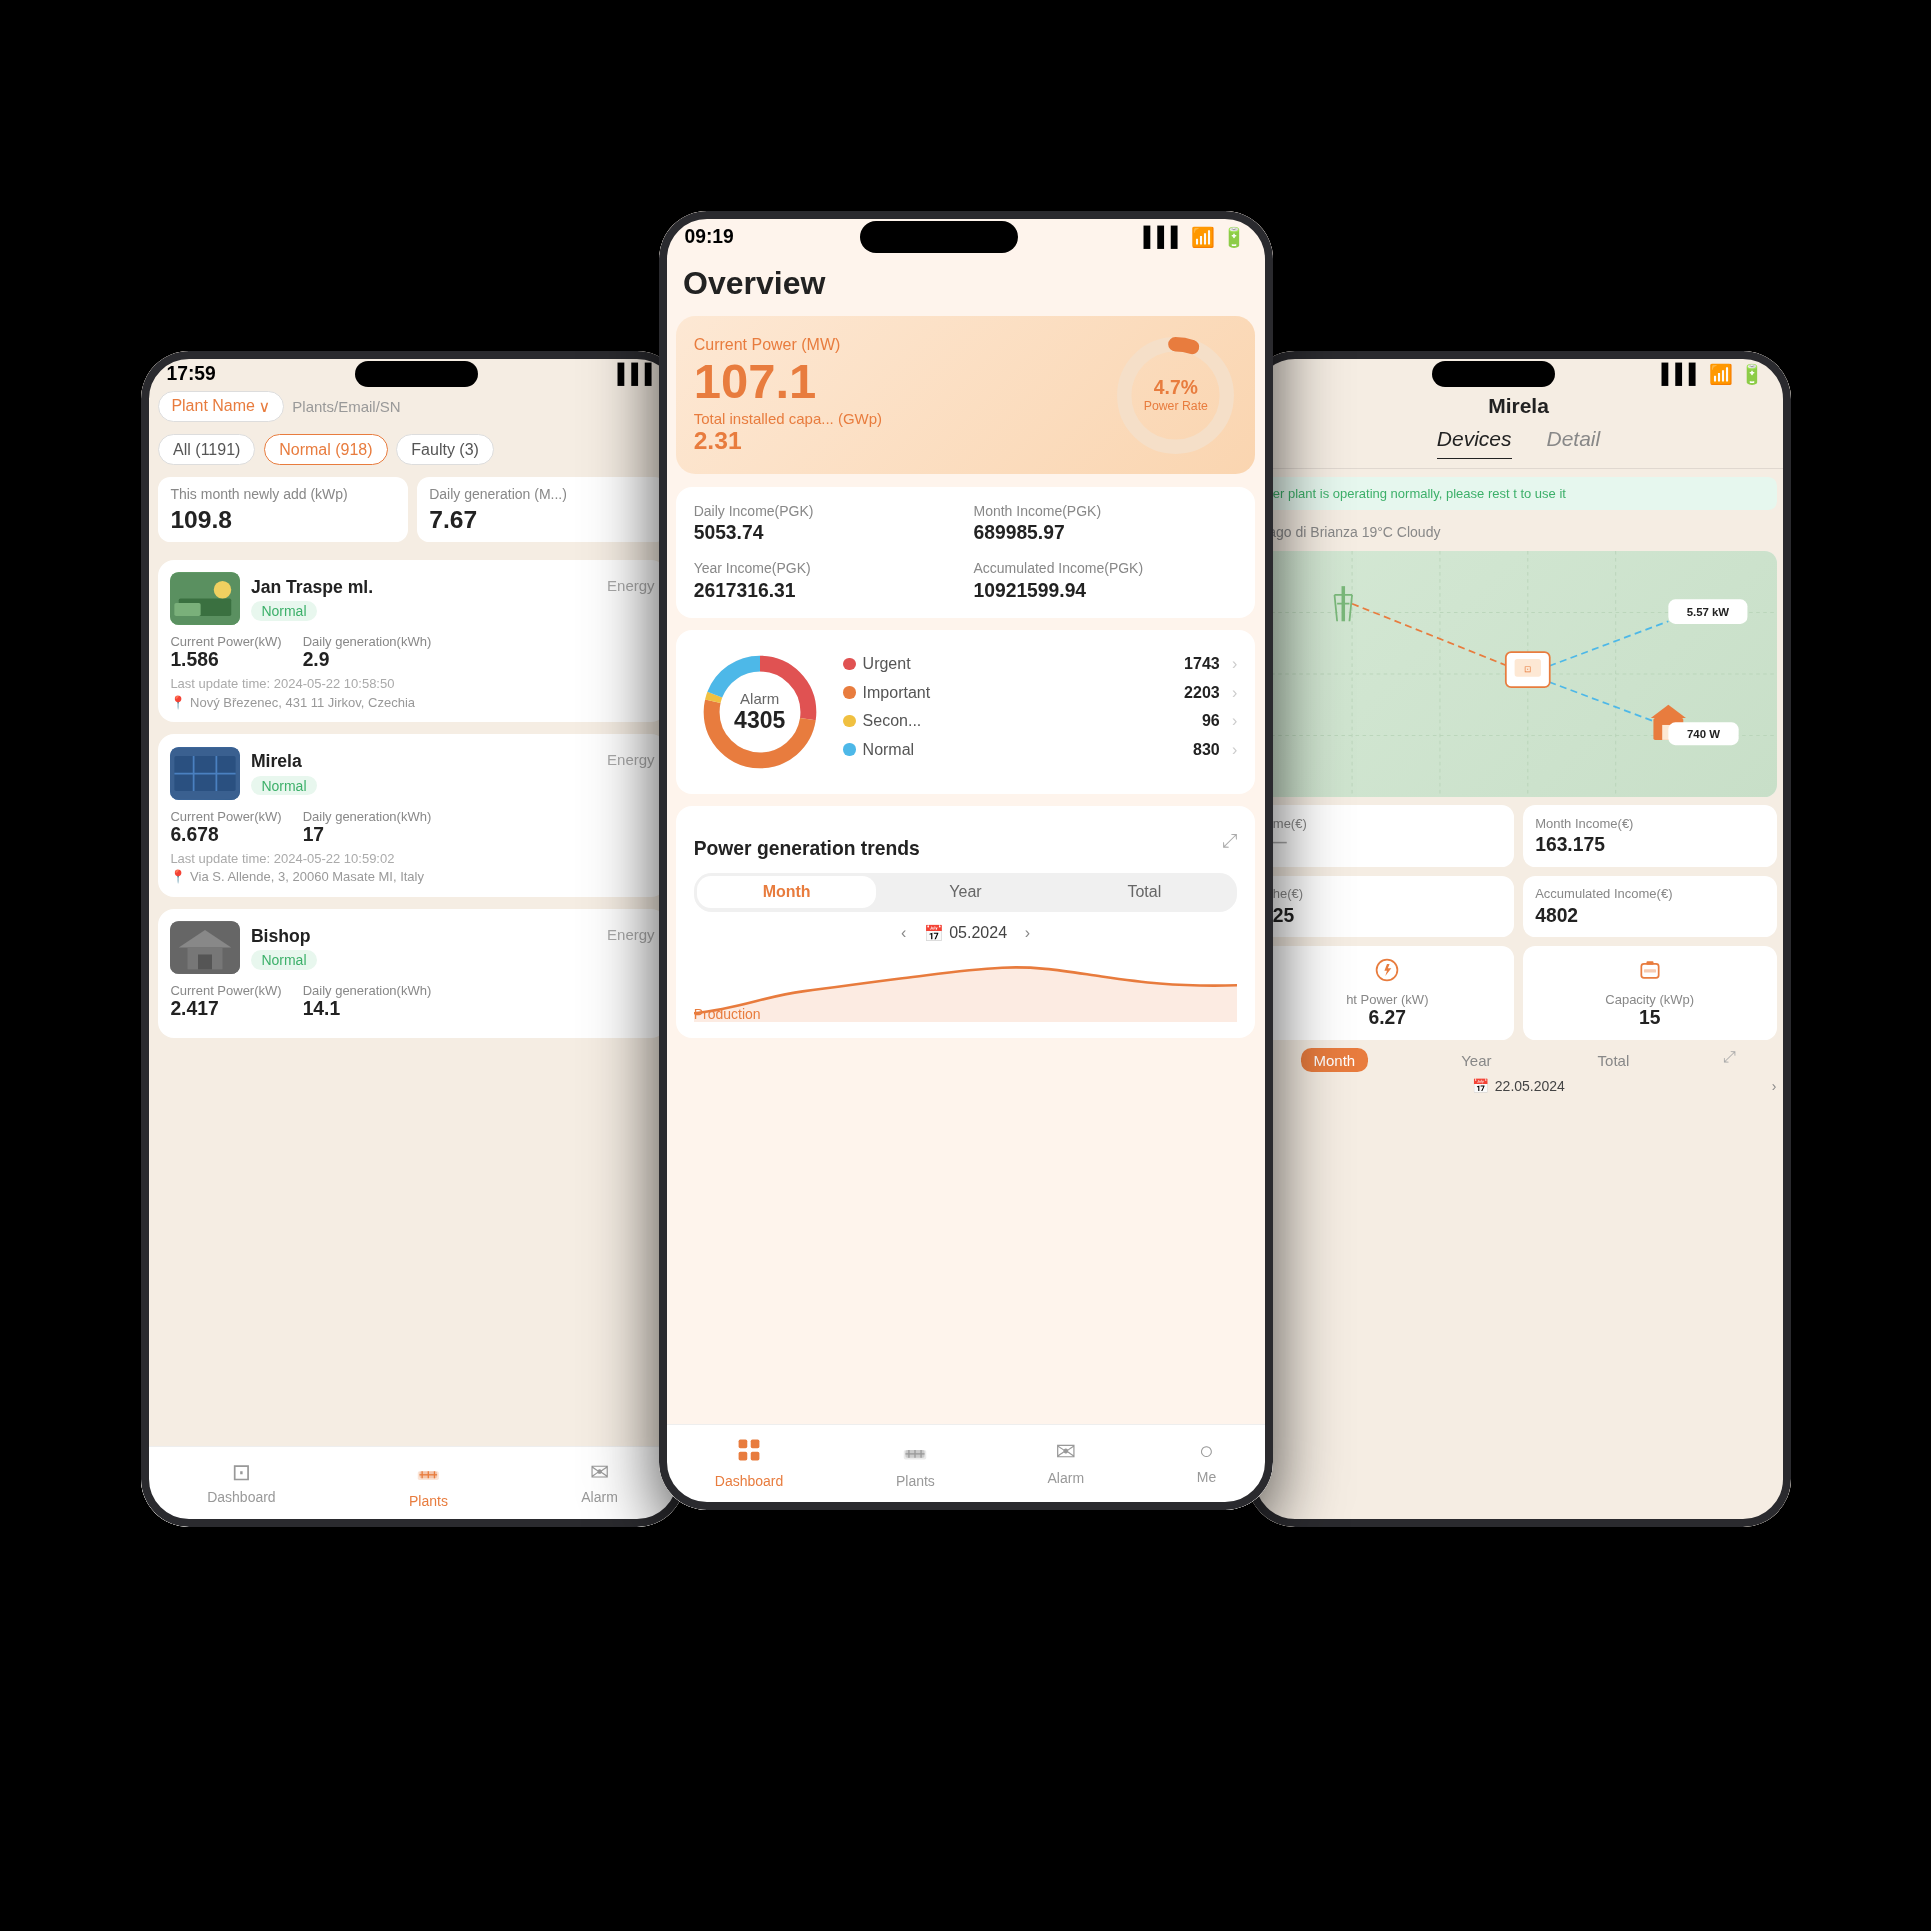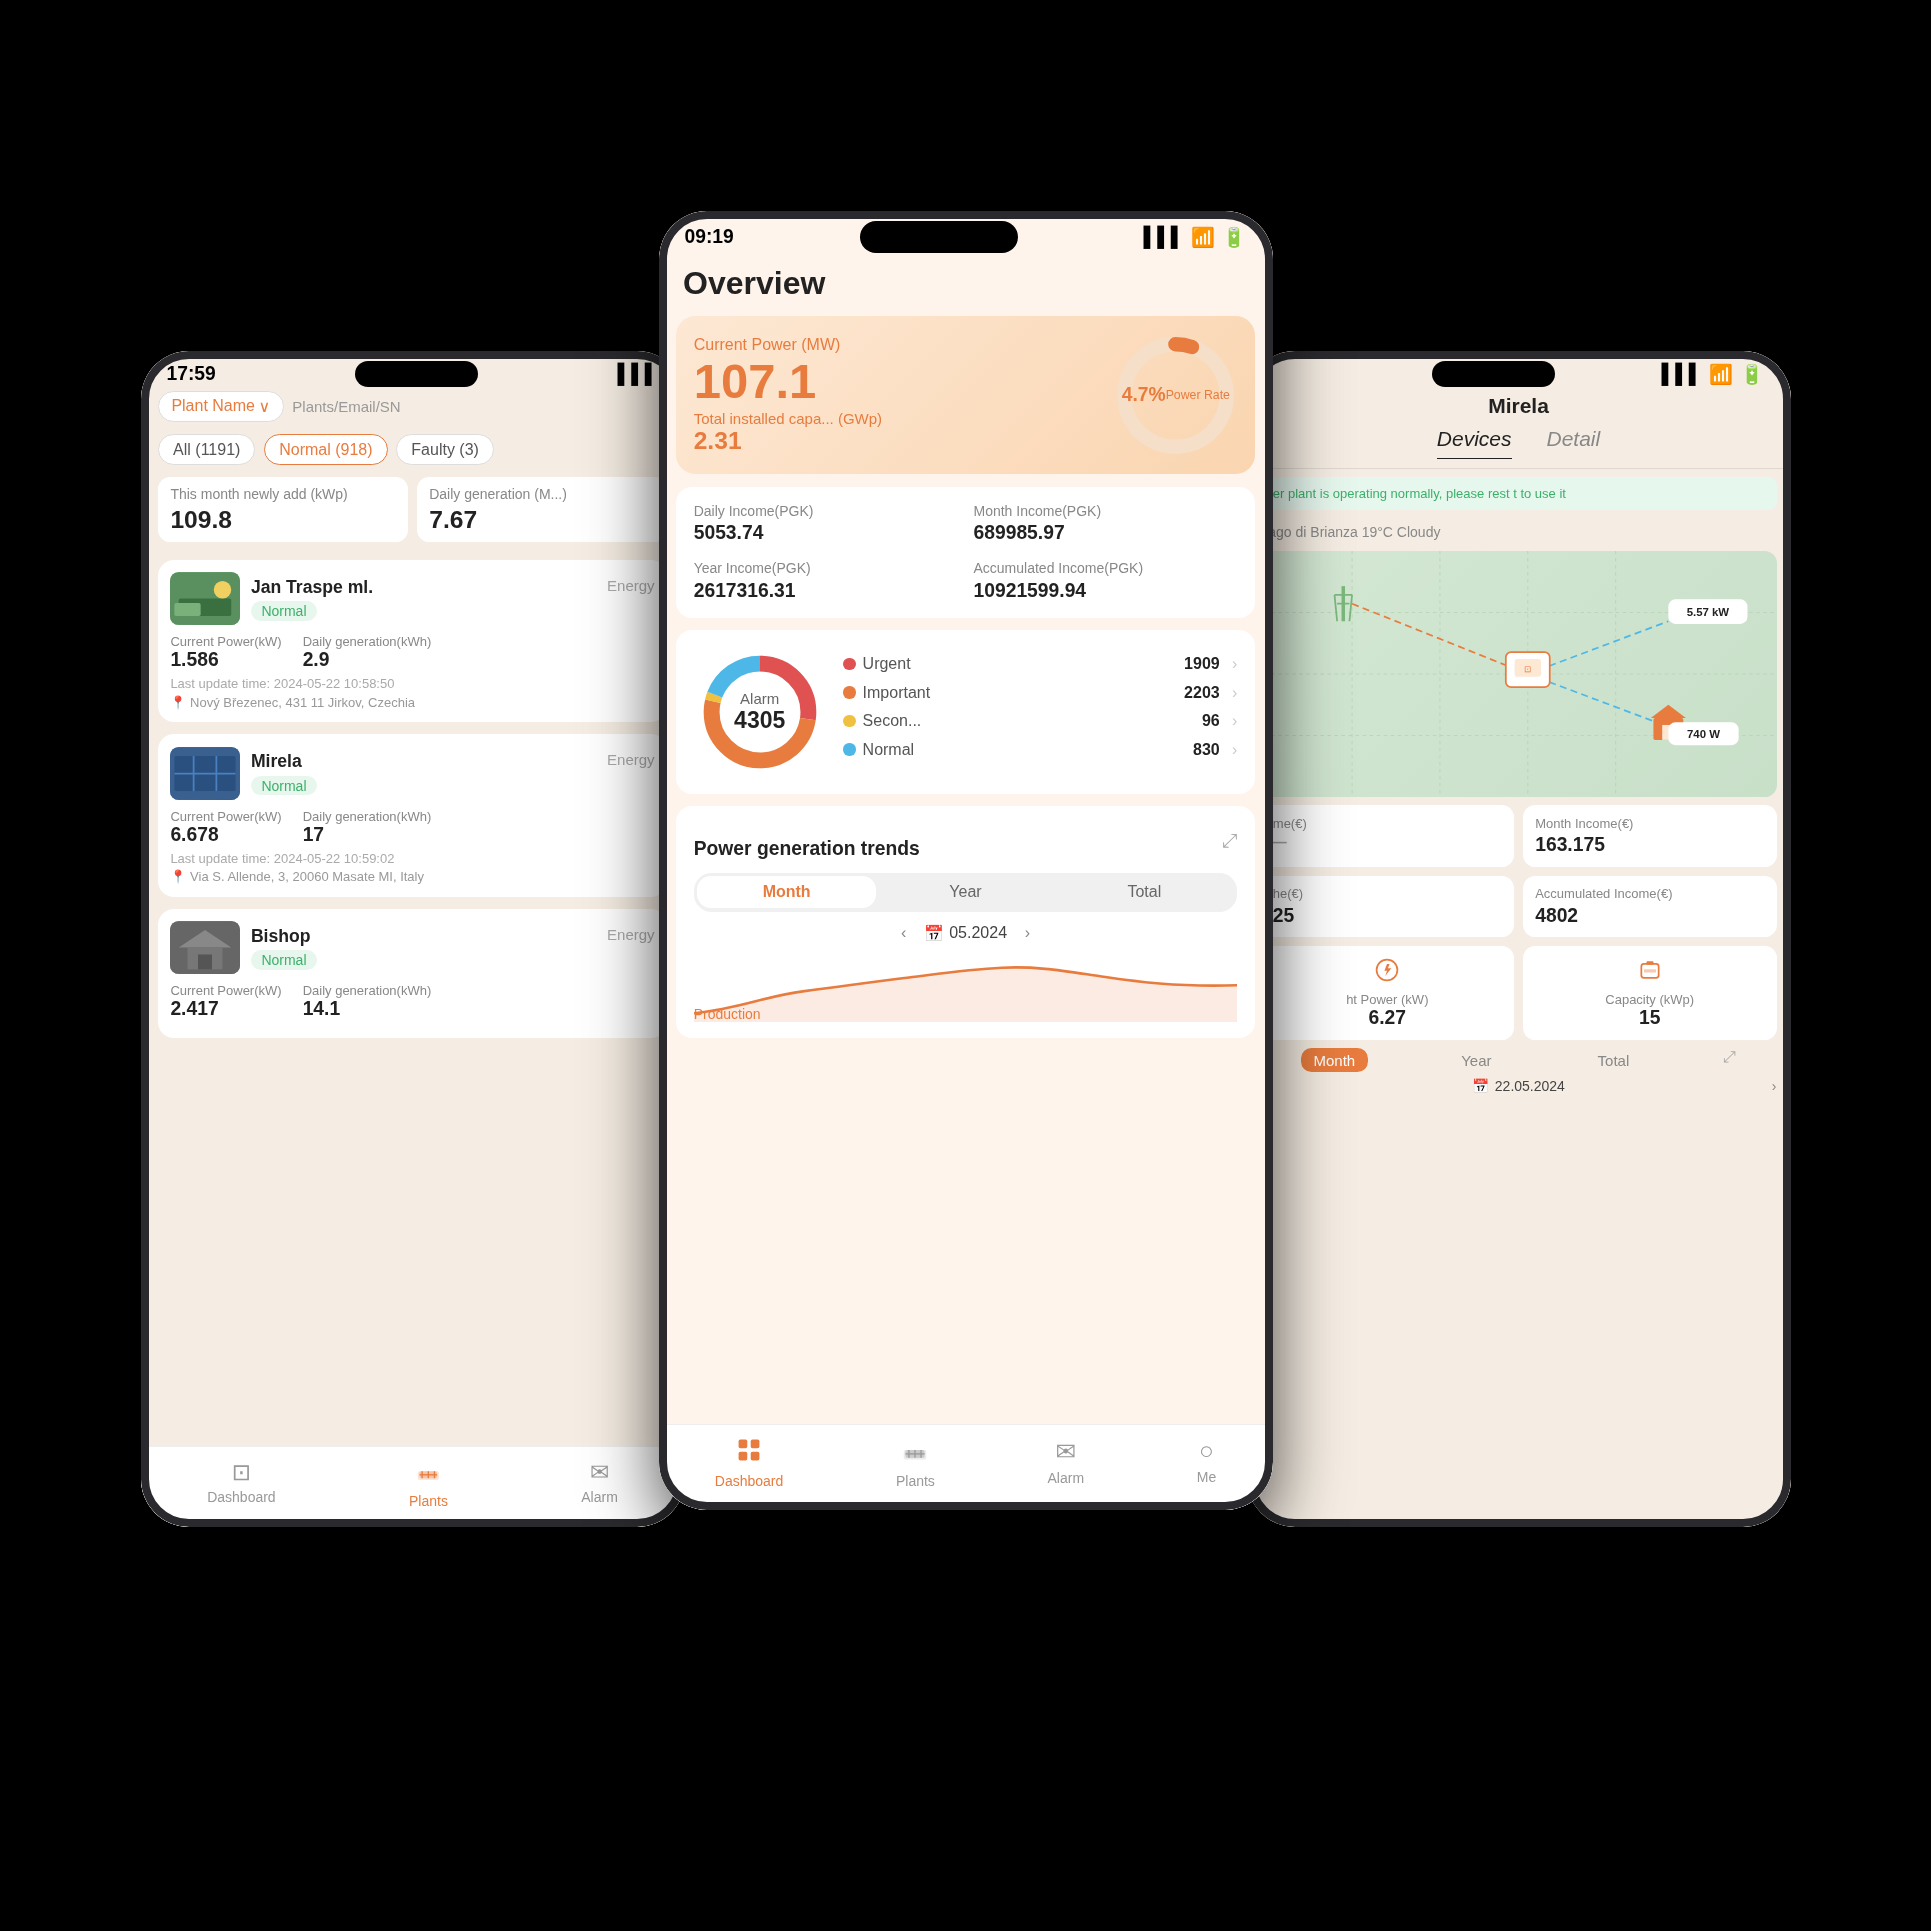--- a/index.html
+++ b/index.html
@@ -320,21 +320,21 @@
       height: 123px;
     }
     .donut-svg {
       width: 123px;
       height: 123px;
     }
     .donut-center-text {
       position: absolute;
       inset: 0;
       display: flex;
-      flex-direction: row;
+      flex-direction: column;
       align-items: center;
       justify-content: center;
       text-align: center;
     }
     .donut-percent {
       font-size: 19.3px;
       font-weight: 700;
       color: #e87c3e;
     }
     .donut-label {
@@ -942,21 +942,21 @@
           </svg>
           <div class="alarm-center">
             <span class="alarm-center-label">Alarm</span>
             <span class="alarm-center-value">4305</span>
           </div>
         </div>
         <div class="alarm-legend">
           <div class="alarm-item">
             <div class="alarm-dot" style="background:#e05252;"></div>
             <span class="alarm-name">Urgent</span>
-            <span class="alarm-count">1909</span>
+            <span class="alarm-count">1743</span>
             <span class="alarm-arrow">›</span>
           </div>
           <div class="alarm-item">
             <div class="alarm-dot" style="background:#e87c3e;"></div>
             <span class="alarm-name">Important</span>
             <span class="alarm-count">2203</span>
             <span class="alarm-arrow">›</span>
           </div>
           <div class="alarm-item">
             <div class="alarm-dot" style="background:#f0c040;"></div>

